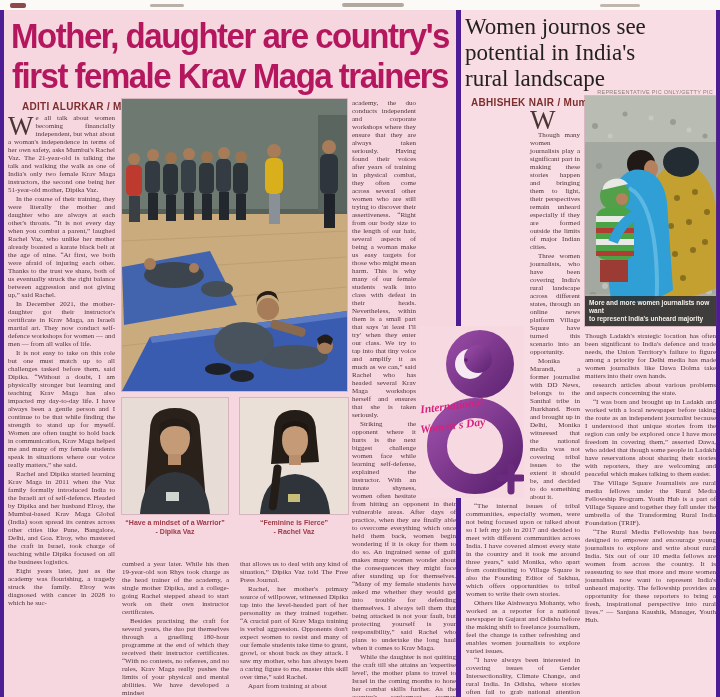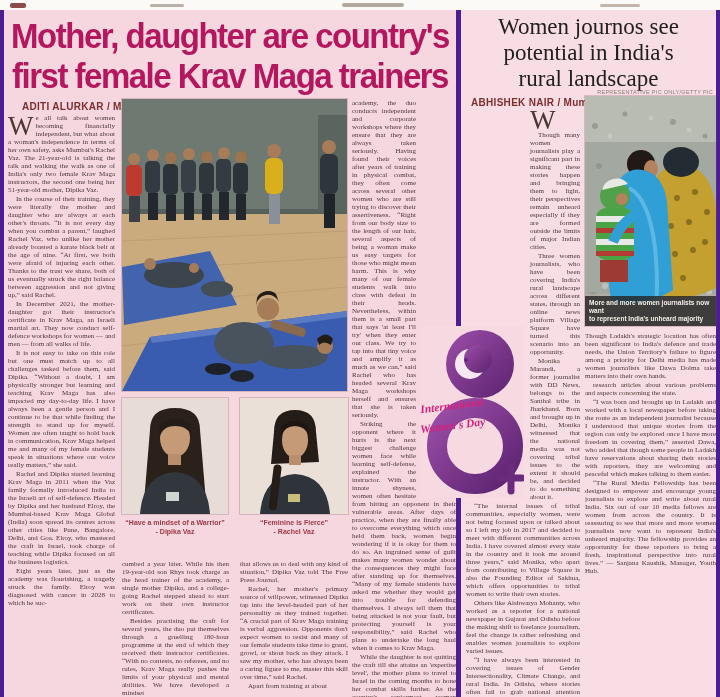--- a/index.html
+++ b/index.html
@@ -10,21 +10,21 @@
   #top-strip{left:0;top:0;width:720px;height:10px;background:#fcfaf6;}
   .smudge{position:absolute;border-radius:2px;}
   
   #left-article{left:4px;top:10px;width:452px;height:687px;background:#f6d7e0;}
   #right-article{left:461px;top:10px;width:255px;height:687px;background:#f8dde4;}
   
   .hl-left{left:2px;top:6px;width:448px;text-align:center;
     font-family:"Liberation Sans",sans-serif;font-weight:800;
     font-size:33px;line-height:37px;letter-spacing:-1.5px;color:#b5175e;
     transform:scaleY(1.08);transform-origin:top center;}
-  .hl-right{left:4px;top:4px;width:247px;text-align:center;
+  .hl-right{left:4px;top:4px;width:247px;text-align:left;
     font-family:"Liberation Serif",serif;font-weight:500;
     font-size:23px;line-height:26px;color:#232020;}
   .byline{font-family:"Liberation Sans",sans-serif;font-size:10px;font-weight:700;
     color:#7d2f2f;letter-spacing:.3px;}
   
   .col{position:absolute;overflow:hidden;text-align:justify;
     font-size:7px;line-height:8px;color:#4a3734;}
   .col p{margin:0 0 1px 0;}
   .col p + p{text-indent:8px;}
   .dc{float:left;font-size:27px;line-height:22px;padding:1px 2px 0 0;color:#4a3734;}
@@ -276,20 +276,21 @@
       <p>Monika Marandi, a former journalist with DD News, belongs to the Santhal tribe in Jharkhand. Born and brought up in Delhi, Monika witnessed that the national media was not covering tribal issues to the extent it should be, and decided to do something about it.</p>
       <p>“The internal issues of tribal communities, especially women, were not being focused upon or talked about so I left my job in 2017 and decided to meet with different communities across India. I have covered almost every state in the country and it took me around three years,” said Monika, who apart from contributing to Village Square is also the Founding Editor of Sakhua, which offers opportunities to tribal women to write their own stories.</p>
       <p>Others like Aishwarya Mohanty, who worked as a reporter for a national newspaper in Gujarat and Odisha before the making shift to freelance journalism, feel the change is rather refreshing and enables women journalists to explore varied issues.</p>
       <p>“I have always been interested in covering issues of Gender Intersectionality, Climate Change, and rural India. In Odisha, where stories often fail to grab national attention unlike Gujarat, UP, etc, I realised that it's important to amplify the things going on in the state. As a woman, I only believe that I am adding to the perspective of marginalized communities and helping in making the voices more diverse,” stated Aishwarya, who has covered over 22 districts across Odisha and believes freelancing allows her to do in-depth</p>
     </div>
 
     <div class="col" style="left:124px;top:322px;width:131px;height:348px;">
       <p>Though Ladakh's strategic location has often been significant to India's defence and trade needs, the Union Territory's failure to figure among a priority for Delhi media has made women journalists like Dawa Dolma take matters into their own hands.</p>
       <p>research articles about various problems and aspects concerning the state.</p>
       <p>“I was born and brought up in Ladakh and worked with a local newspaper before taking the route as an independent journalist because I understood that unique stories from the region can only be explored once I have more freedom in covering them,” asserted Dawa, who added that though some people in Ladakh have reservations about sharing their stories with reporters, they are welcoming and peaceful which makes talking to them easier.</p>
+      <p>The Village Square Journalists are rural media fellows under the Rural Media Fellowship Program. Youth Hub is a part of Village Square and together they fall under the umbrella of the Transforming Rural India Foundation (TRIF).</p>
       <p>“The Rural Media Fellowship has been designed to empower and encourage young journalists to explore and write about rural India. Six out of our 10 media fellows are women from across the country. It is reassuring to see that more and more women journalists now want to represent India's unheard majority. The fellowship provides an opportunity for these reporters to bring a fresh, inspirational perspective into rural lives.” — Sanjana Kaushik, Manager, Youth Hub.</p>
     </div>
   </div>
 
   <div class="abs" id="badge">
     <svg viewBox="0 0 104 172">
       <defs>
         <linearGradient id="pg" x1="0" y1="0" x2="1" y2="1">
           <stop offset="0" stop-color="#9c4ea8"></stop>
             <stop offset="1" stop-color="#5c2270"></stop>

